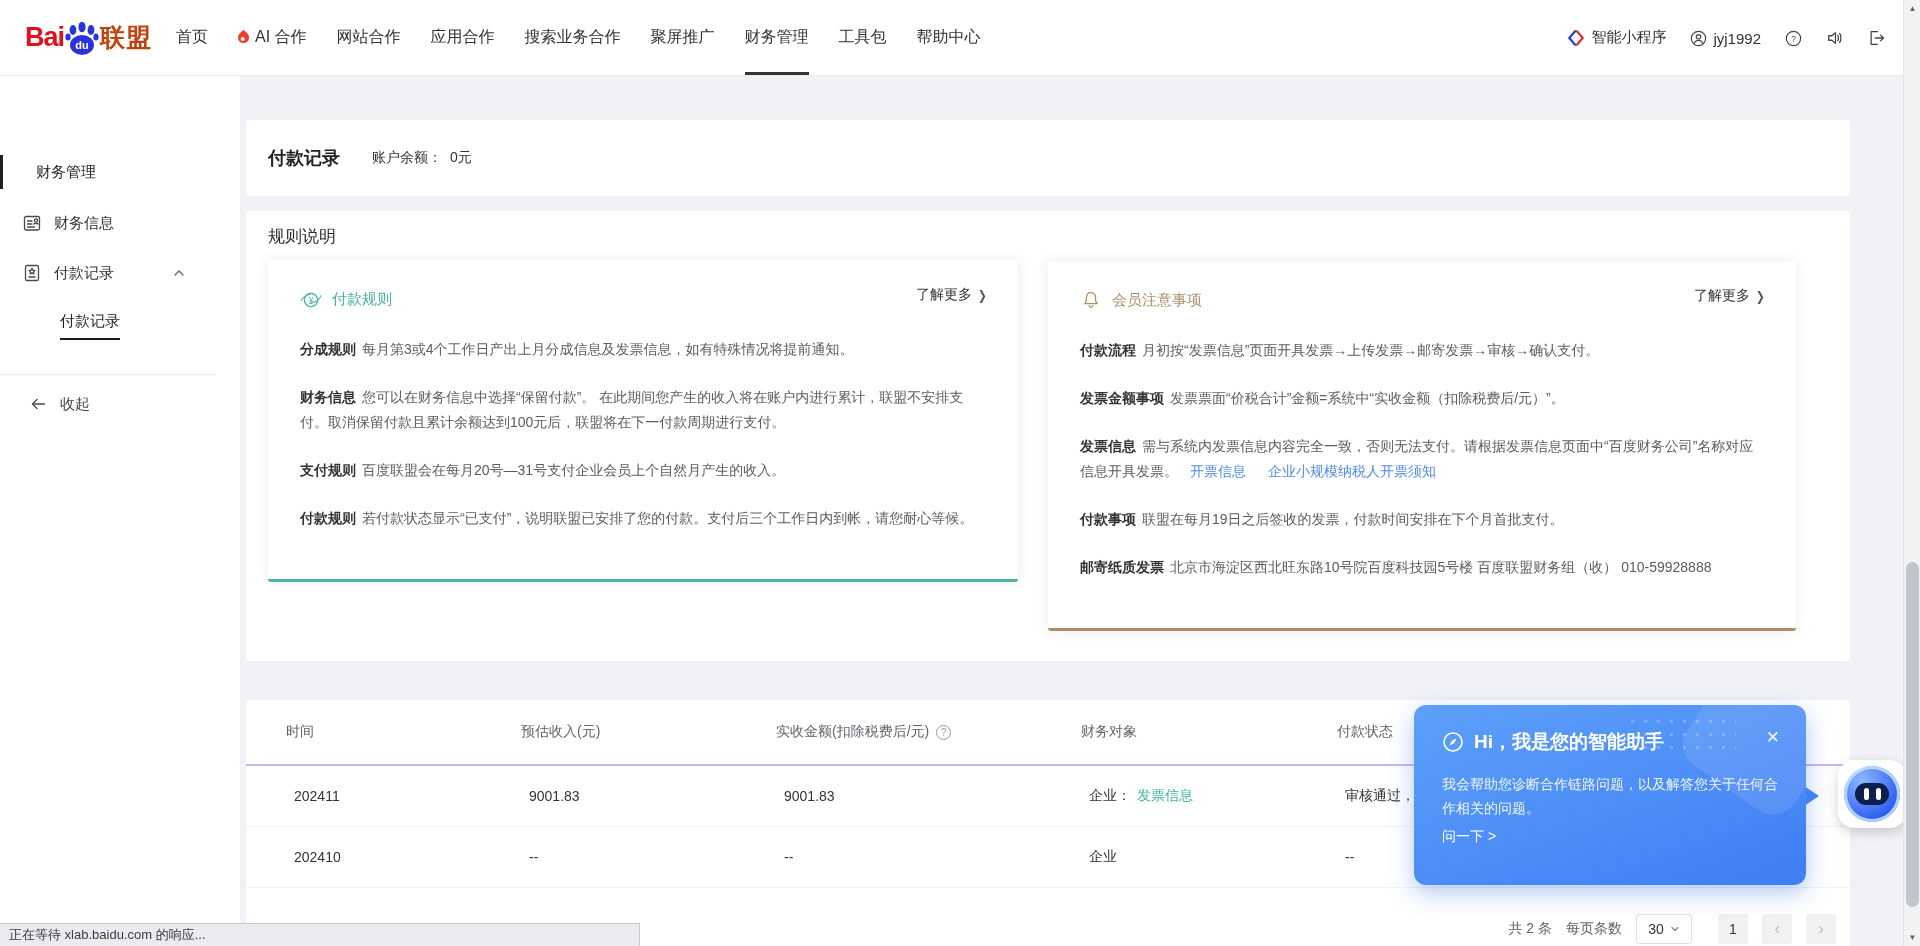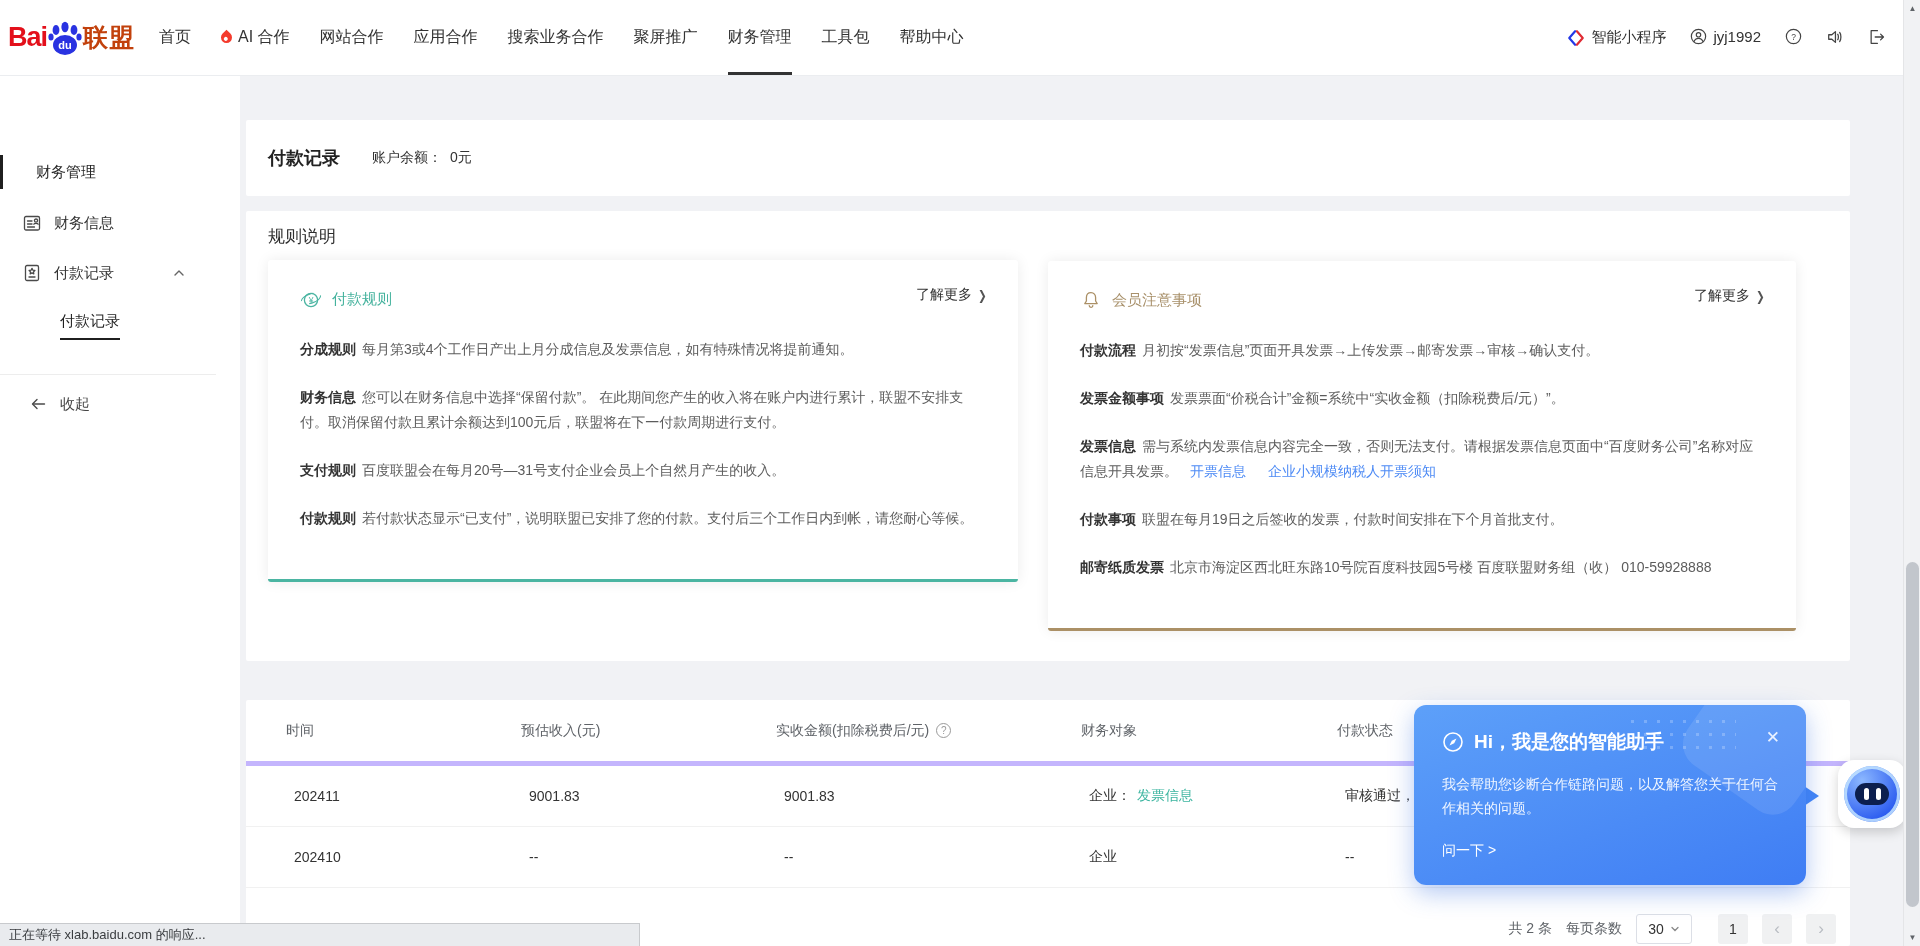--- a/index.html
+++ b/index.html
@@ -2,30 +2,30 @@
 <html><head>
 <meta charset="utf-8">
 <style>
   html,body{margin:0;padding:0;background:#fff;}
   *{box-sizing:border-box;}
   body{font-family:"Liberation Sans","DejaVu Sans",sans-serif;color:#333;}
   .page{position:relative;width:1920px;height:946px;overflow:hidden;background:#fff;}
 
   
   .topnav{position:absolute;left:0;top:0;width:1920px;height:76px;background:#fff;border-bottom:1px solid #ebedf0;display:flex;align-items:center;z-index:20;}
-  .logo{display:flex;align-items:center;margin-left:8px;margin-right:24px;cursor:pointer;}
+  .logo{display:flex;align-items:center;margin-left:25px;margin-right:24px;cursor:pointer;}
   .logo-bai{color:#e3101b;font-weight:bold;font-size:27px;letter-spacing:-1px;}
   .logo-paw{margin:0 1px;}
   .logo-union{color:#c2410c;font-weight:bold;font-size:25px;letter-spacing:1px;}
   .nav-items{display:flex;align-items:center;height:100%;}
   .nav-item{position:relative;display:flex;align-items:center;gap:6px;height:100%;margin-right:30px;font-size:16px;color:#333;cursor:pointer;white-space:nowrap;}
   .nav-item.active::after{content:"";position:absolute;left:0;right:0;bottom:0;height:3px;background:#333;}
   .flame{position:relative;width:11px;height:11px;background:#f43b2d;border-radius:0 50% 50% 50%;transform:rotate(45deg);}
   .flame::after{content:"";position:absolute;left:3.5px;top:5px;width:4px;height:4px;background:#fff;border-radius:50%;}
-  .nav-right{margin-left:auto;display:flex;align-items:flex-start;gap:24px;margin-right:34px;}
+  .nav-right{margin-left:auto;display:flex;align-items:flex-end;gap:24px;margin-right:34px;}
   .nav-chip{display:flex;align-items:center;gap:6px;font-size:15px;color:#333;cursor:pointer;white-space:nowrap;}
   .icon-btn{display:flex;align-items:center;justify-content:center;cursor:pointer;}
 
   
   .sidebar{position:absolute;left:0;top:76px;width:240px;height:870px;background:#fff;z-index:10;}
   .side-title{position:absolute;left:0;top:79px;width:100%;height:34px;display:flex;align-items:center;padding-left:36px;font-size:15px;color:#262626;}
   .side-indicator{position:absolute;left:0;top:79px;width:3px;height:34px;background:#1f1f1f;}
   .side-item{position:absolute;left:0;width:100%;height:34px;display:flex;align-items:center;padding-left:22px;gap:12px;font-size:15px;color:#333;cursor:pointer;}
   .side-item .chev{margin-left:46px;display:flex;}
   .side-sub{position:absolute;left:60px;top:230px;height:34px;display:flex;align-items:center;font-size:15px;color:#1f1f1f;cursor:pointer;border-bottom:2px solid #1f1f1f;padding-bottom:2px;}
@@ -51,41 +51,41 @@
   .more-link .gt{font-size:13px;color:#555;transform:scaleX(.8);}
   .rule-p{margin:0 0 23px;font-size:14px;line-height:25px;color:#5c5c5c;}
   .rule-p b{color:#333;margin-right:6px;}
   .rule-p:last-child{margin-bottom:0;}
   .link-blue{color:#4e8bf5;text-decoration:none;cursor:pointer;margin-right:22px;}
   .link-teal{color:#3cb5a0;text-decoration:none;cursor:pointer;}
 
   
   .table-card{left:246px;top:700px;width:1604px;height:246px;}
   .thead,.trow{display:grid;grid-template-columns:235px 255px 305px 256px auto;padding-left:40px;align-items:center;}
-  .thead{height:66px;border-bottom:5px solid #c4b5fd;font-size:14px;color:#5f6368;}
+  .thead{height:66px;border-bottom:2px solid #c4b5fd;font-size:14px;color:#5f6368;}
   .trow{height:61px;border-bottom:1px solid #f1f1f1;font-size:14px;color:#333;padding-left:48px;}
   .th-flex{display:flex;align-items:center;gap:7px;}
   .qmark{display:inline-flex;width:15px;height:15px;border:1px solid #9a9a9a;border-radius:50%;color:#9a9a9a;font-size:10px;align-items:center;justify-content:center;cursor:pointer;}
   .cell-finance{display:flex;gap:6px;align-items:flex-end;}
 
   
   .pagination{position:absolute;right:84px;bottom:2px;height:30px;display:flex;align-items:center;gap:14px;font-size:14px;color:#5f6368;z-index:15;}
   .pg-select{width:56px;height:30px;background:#fff;border:1px solid #dcdfe6;border-radius:3px;display:flex;align-items:center;justify-content:center;gap:6px;color:#333;cursor:pointer;margin-right:12px;}
   .pg-btn{width:30px;height:30px;background:#f0f1f2;border-radius:3px;display:flex;align-items:center;justify-content:center;color:#333;cursor:pointer;}
   .pg-btn.dim{color:#b8bcc2;font-size:17px;}
 
   
   .assistant{position:absolute;left:1414px;top:705px;width:392px;height:180px;border-radius:12px;background:linear-gradient(160deg,#5da0f9 0%,#3f7df4 100%);box-shadow:0 8px 24px rgba(40,100,220,.35);padding:24px 28px;color:#fff;z-index:30;overflow:hidden;}
   .as-deco1{position:absolute;right:-18px;top:-22px;width:130px;height:115px;background:rgba(255,255,255,.10);border-radius:26px;transform:rotate(35deg);}
   .as-deco2{position:absolute;left:212px;top:10px;width:110px;height:44px;background-image:radial-gradient(rgba(255,255,255,.5) 1.5px,transparent 1.6px);background-size:13px 13px;opacity:.45;}
   .as-head{position:relative;display:flex;align-items:center;gap:10px;}
   .as-title{font-size:19px;font-weight:bold;}
   .as-close{position:absolute;right:-2px;top:0;font-size:17px;color:#eaf2ff;cursor:pointer;line-height:1;}
   .as-body{position:relative;margin-top:17px;font-size:14px;line-height:24px;color:#f0f6ff;}
-  .as-action{position:relative;margin-top:22px;font-size:14px;color:#fff;cursor:pointer;}
+  .as-action{position:relative;margin-top:8px;font-size:14px;color:#fff;cursor:pointer;}
   .as-arrow{position:absolute;left:1804px;top:786px;width:0;height:0;border:10px solid transparent;border-left:15px solid #4486f6;z-index:29;}
   .avatar{position:absolute;left:1838px;top:760px;width:68px;height:68px;background:#fff;border-radius:16px;box-shadow:0 4px 12px rgba(0,0,0,.18);display:flex;align-items:center;justify-content:center;z-index:32;}
   .bot{width:56px;height:56px;border-radius:50%;background:radial-gradient(circle at 32% 26%,#8cb8ff,#2e5ef0 72%);box-shadow:inset 0 0 0 3px rgba(195,228,255,.85);display:flex;align-items:center;justify-content:center;}
   .bot-face{width:34px;height:22px;border-radius:11px;background:#0c1f4e;display:flex;gap:7px;align-items:center;justify-content:center;}
   .bot-face i{width:5px;height:12px;background:#fff;border-radius:2.5px;}
 
   
   .statusbar{position:absolute;left:0;bottom:0;width:640px;height:23px;background:#e9ebee;border:1px solid #c8cacd;border-left:none;border-bottom:none;display:flex;align-items:center;padding-left:9px;font-size:13px;color:#3a3d40;z-index:50;}
 
   

